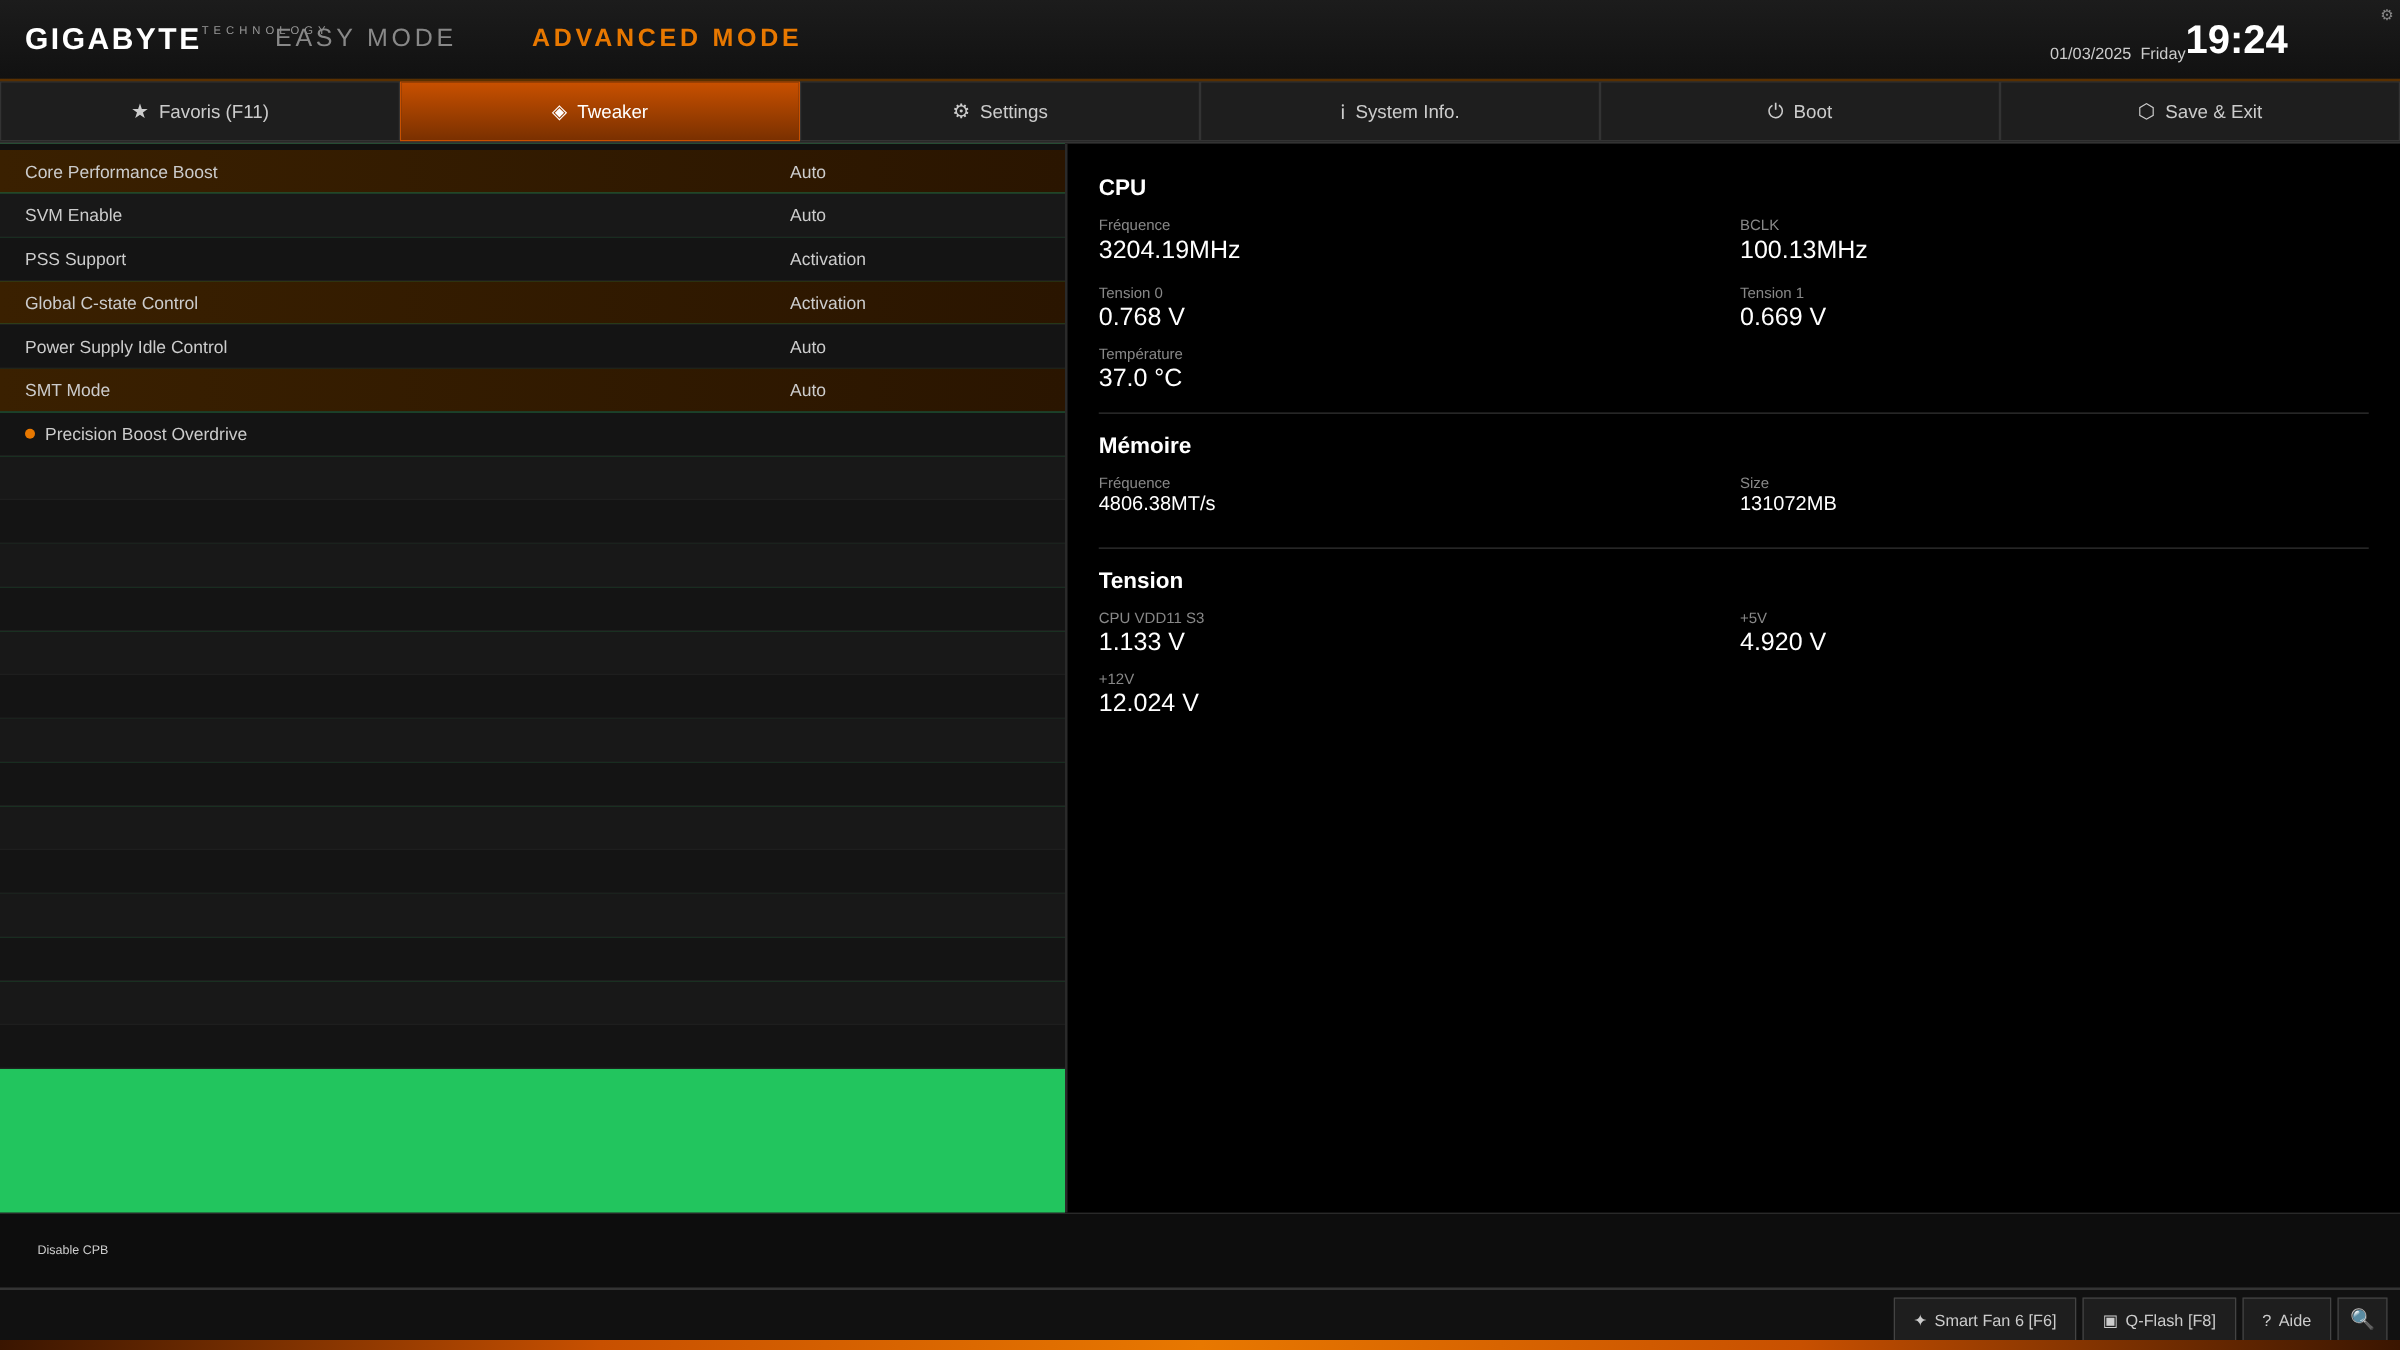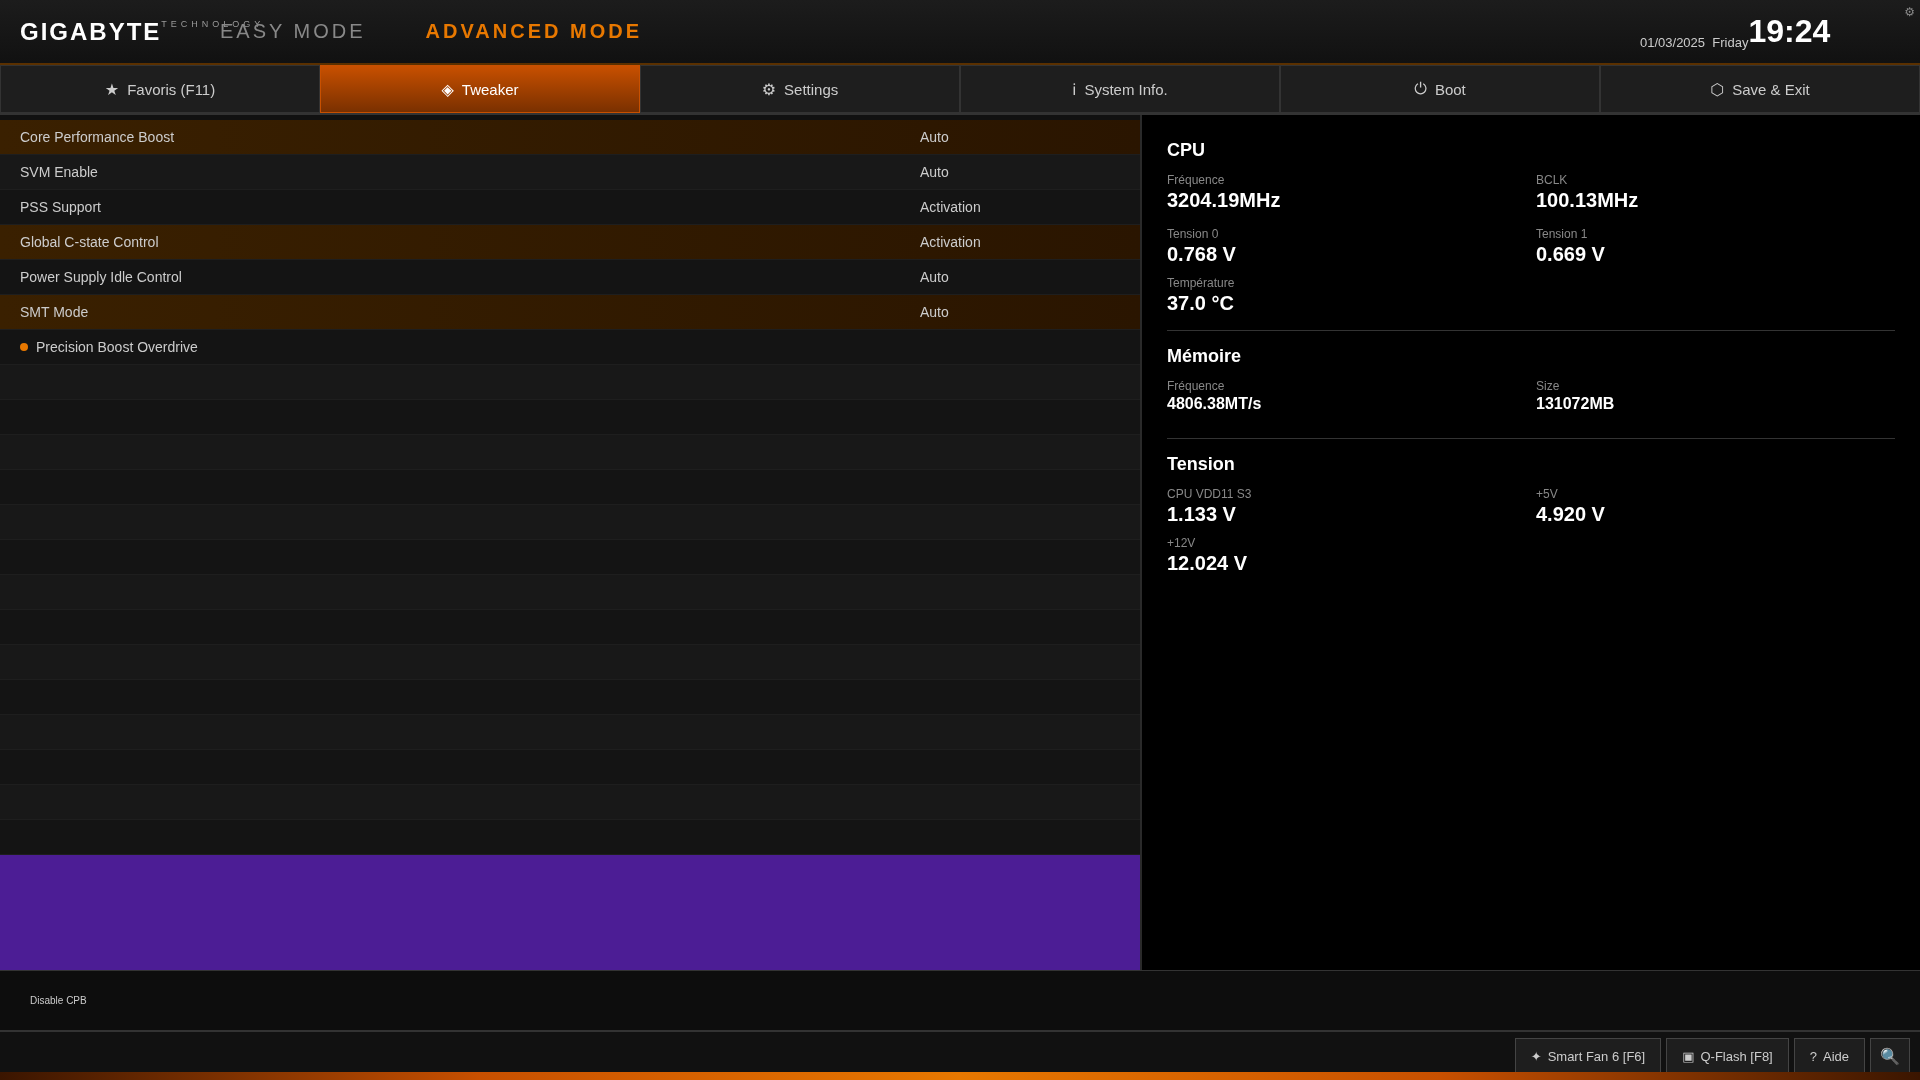--- a/index.html
+++ b/index.html
@@ -112,22 +112,22 @@
     }
 
     
     #main-content {
       display: flex;
       height: calc(1080px - 65px - 50px - 60px - 50px);
     }
 
     
     #settings-panel {
-      width: 1140px;
-      background: #4c1d95;
+      width: 852px;
+      background: #22c55e;
       overflow: hidden;
     }
 
     .settings-row {
       display: flex;
       align-items: center;
       height: 35px;
       border-bottom: 1px solid #1e1e1e;
       padding: 0 20px;
     }
@@ -211,21 +211,21 @@
 
     .info-label {
       font-size: 12px;
       color: #888;
       margin-bottom: 2px;
     }
 
     .info-value {
       font-size: 20px;
       color: #fff;
-      font-weight: bold;
+      font-weight: normal;
       margin-bottom: 10px;
     }
 
     .info-value.smaller {
       font-size: 16px;
     }
 
     
     #status-bar {
       height: 60px;

